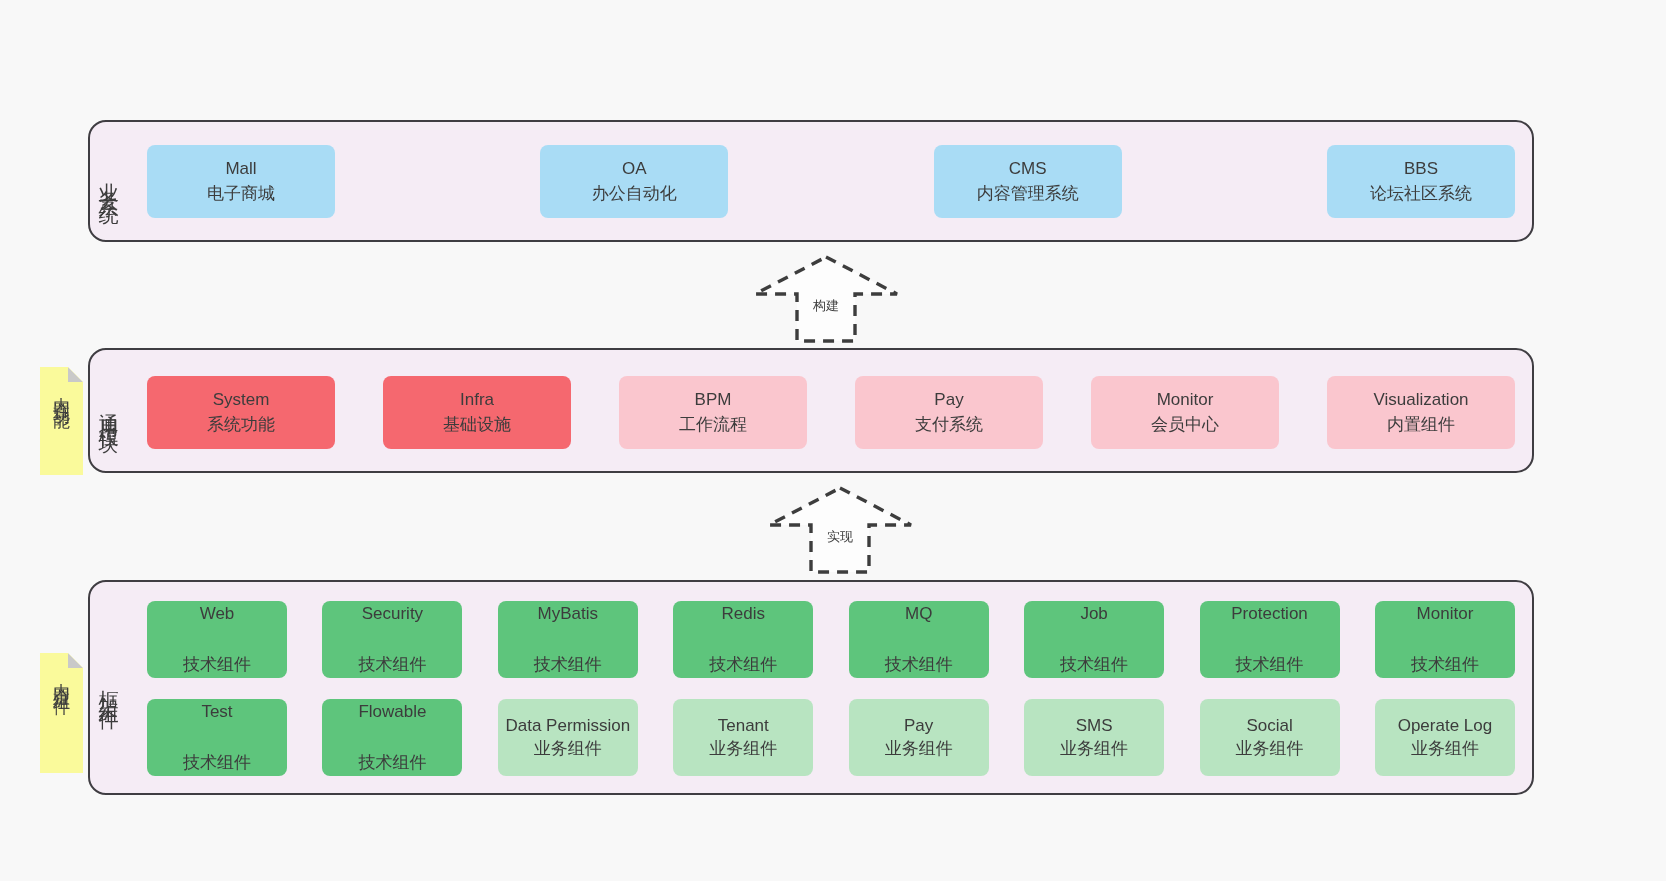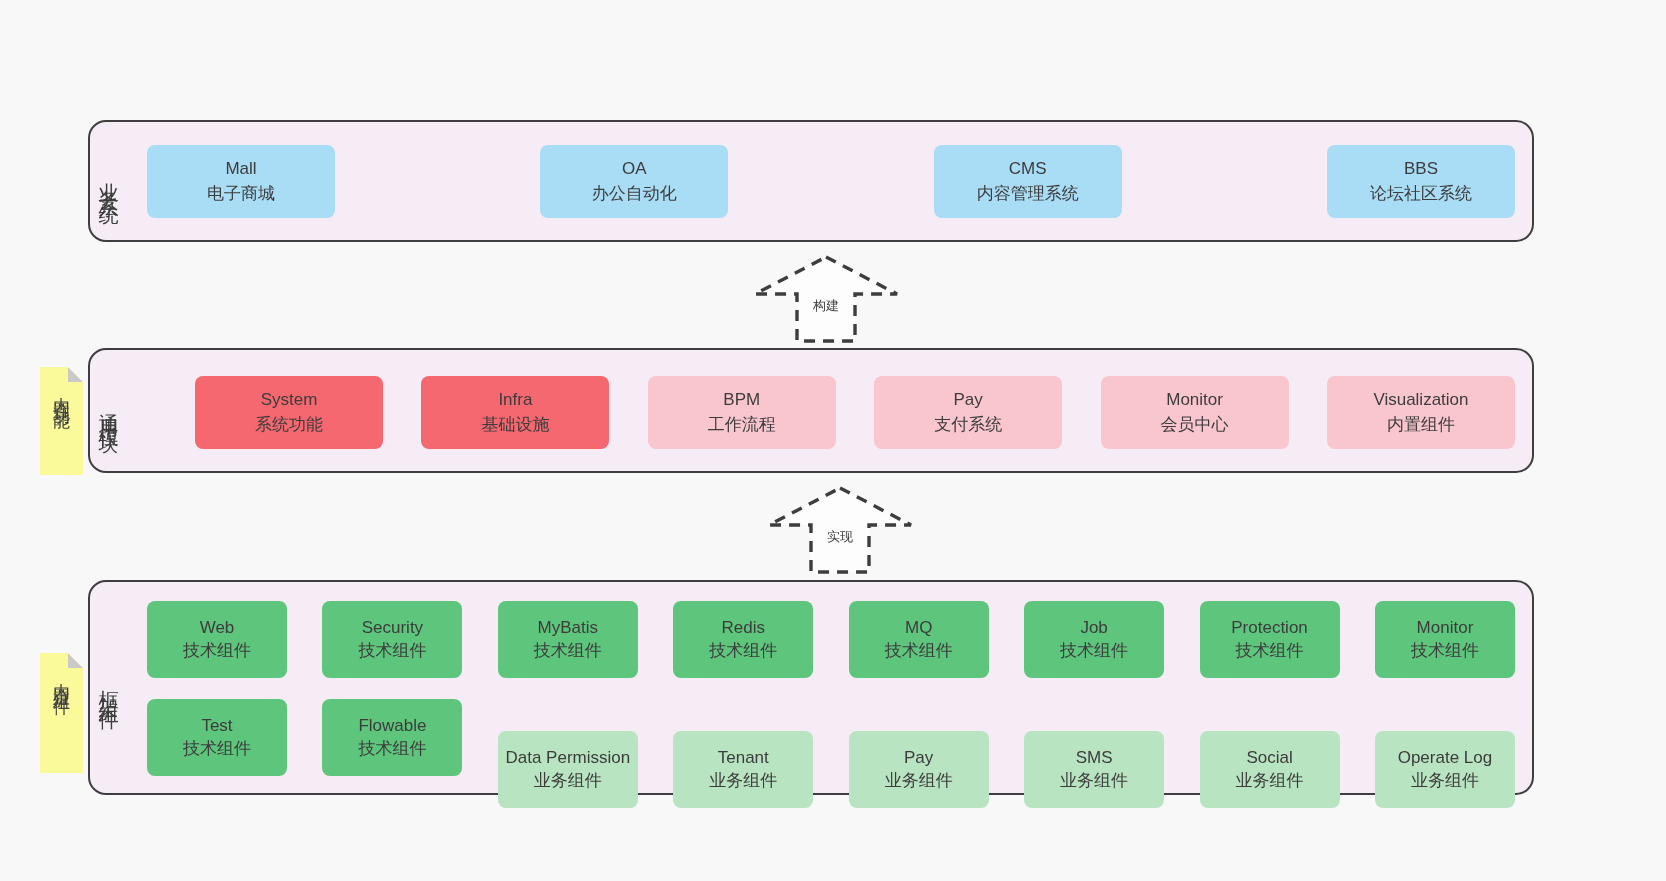--- a/index.html
+++ b/index.html
@@ -29,39 +29,39 @@
     writing-mode:vertical-rl;text-orientation:upright;
     font-size:20px;letter-spacing:7px;line-height:1;
     color:var(--text,#3c3c3c);white-space:nowrap;
   }
 
   .row{
     position:absolute;left:57px;right:17px;
     display:flex;justify-content:space-between;
   }
   .layer-business .row{top:23px;}
-  .layer-modules .row{top:26px;margin-left:48px;}
+  .layer-modules .row{top:26px;}
   .row-top{top:19px;}
   .row-bottom{top:117px;}
 
   
   .box{
     border-radius:8px;
     display:flex;flex-direction:column;justify-content:center;align-items:center;
     text-align:center;font-size:17px;line-height:1.42;
     color:var(--text,#3c3c3c);
     padding:2px 4px;box-sizing:border-box;
   }
   .box-blue,.box-red,.box-pink{width:188px;height:73px;}
   .box-green,.box-lightgreen{width:140px;height:77px;line-height:1.32;}
   .box-blue{background:var(--blue,#a9dcf5);}
   .box-red{background:var(--red,#f5686f);}
   .box-pink{background:var(--pink,#fac6ce);}
-  .box-green{background:var(--green,#5ec57c);}
-  .box-lightgreen{background:var(--light_green,#b8e4c1);margin-top:32px;}
+  .box-green{background:var(--green,#5ec57c);justify-content:space-between;}
+  .box-lightgreen{background:var(--light_green,#b8e4c1);}
 
   
   .arrow{position:absolute;width:150px;height:90px;z-index:1;}
   .arrow-1{left:751px;top:254px;}
   .arrow-2{left:765px;top:485px;}
   .arrow svg{position:absolute;left:0;top:0;}
   .arrow-label{
     position:absolute;left:50%;top:43px;transform:translateX(-50%);
     font-size:13px;color:var(--text,#3c3c3c);white-space:nowrap;font-family:Liberation Mono, monospace;
   }

